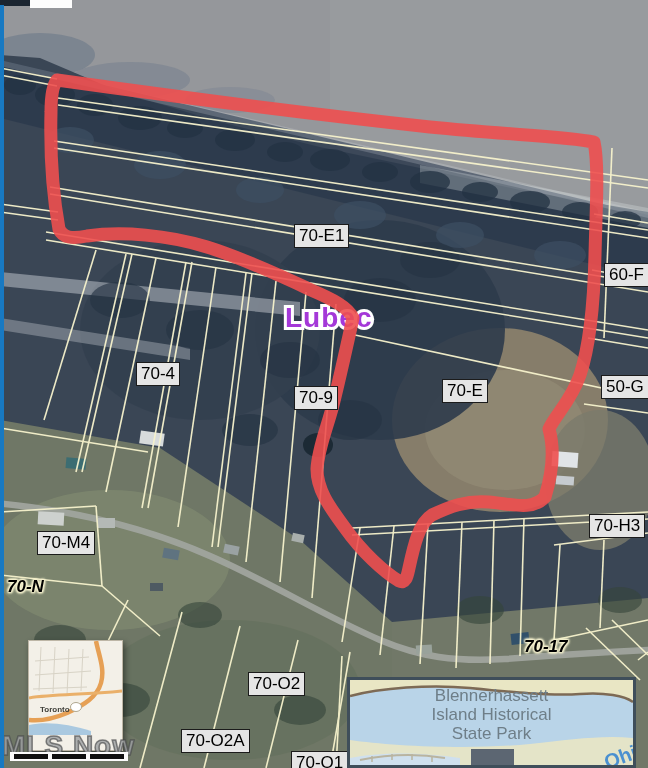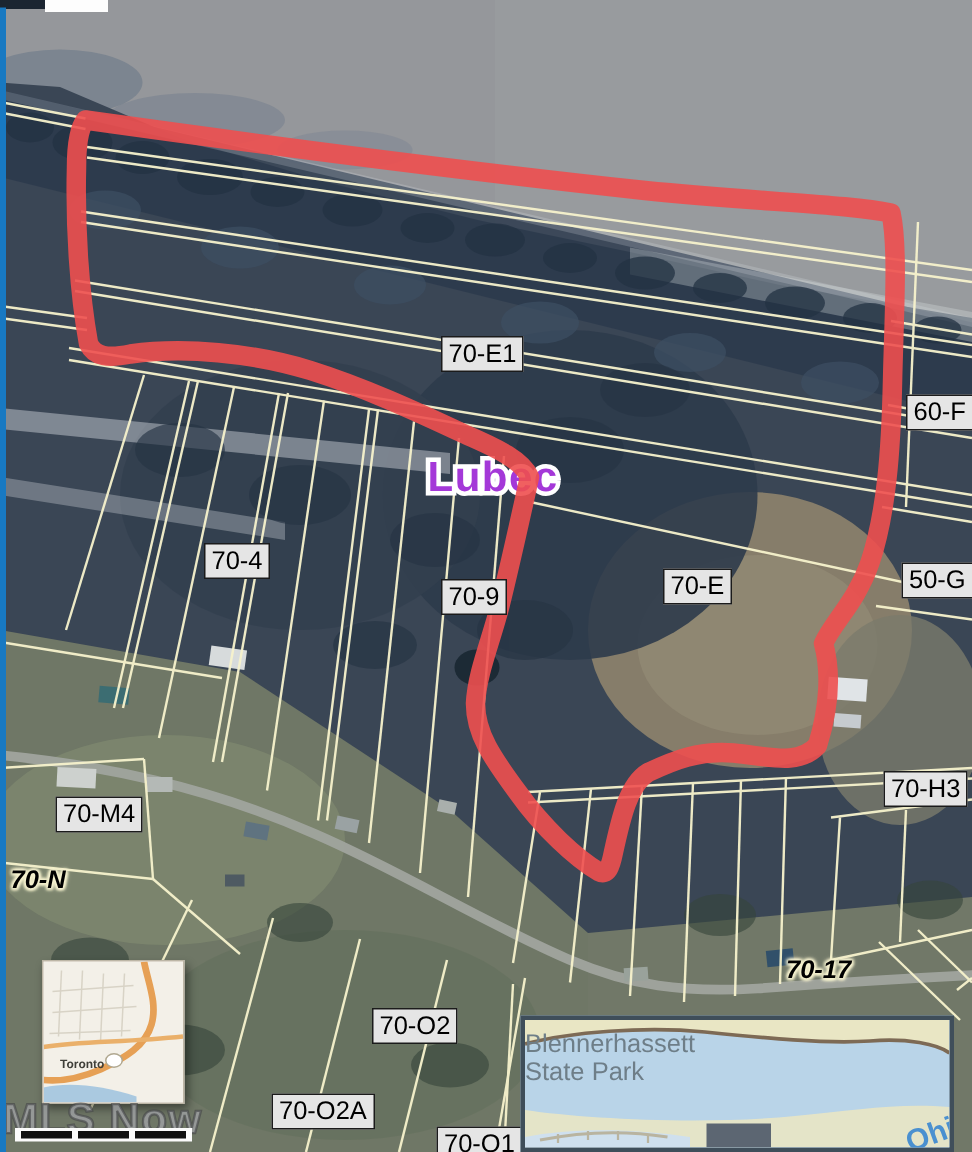--- a/index.html
+++ b/index.html
@@ -37,30 +37,30 @@
   .scalebar{position:absolute;left:10px;top:752px;width:118px;height:9px;background:#fbfbfb;}
   .scalebar span{position:absolute;top:2px;height:5px;background:#101010;}
   .scalebar .s1{left:4px;width:34px;} .scalebar .s2{left:42px;width:34px;} .scalebar .s3{left:80px;width:34px;}
   
   .inset-br{
     position:absolute;left:347px;top:677px;width:289px;height:91px;
     border:3px solid #3f4e5a;box-sizing:border-box;background:#b9d4e8;overflow:hidden;
   }
   .inset-br svg{left:0;top:0;}
   .inset-br .park-title{
-    position:absolute;left:0;top:6px;width:100%;text-align:left;
+    position:absolute;left:0;top:6px;width:100%;text-align:center;
     font:17px/1.12 "Liberation Sans",sans-serif;color:#6e7e88;
   }
   .inset-br .river-name{
     position:absolute;left:254px;top:66px;font:bold 20px "Liberation Sans",sans-serif;
     color:#4a90d0;transform:rotate(-20deg);white-space:nowrap;
   }
   
   .inset-bl{
-    position:absolute;left:28px;top:640px;width:95px;height:96px;background:#f3f0e8;
+    position:absolute;left:28px;top:640px;width:95px;height:111px;background:#f3f0e8;
     border:1px solid #bdb6a6;box-shadow:2px 3px 6px rgba(0,0,0,.45);overflow:hidden;box-sizing:border-box;
   }
   .inset-bl .town{
     position:absolute;left:11px;top:64px;font:bold 8px "Liberation Sans",sans-serif;color:#3f3f39;
   }
 </style>
 </head>
 <body>
 
 <div class="stage">
@@ -251,20 +251,21 @@
       <path d="M0,16 C30,8 80,4 120,8 C160,12 200,16 230,14 C255,12 275,16 283,22 L283,0 L0,0 Z" fill="#e9e6c4"></path>
       <path d="M0,16 C30,8 80,4 120,8 C160,12 200,16 230,14 C255,12 275,16 283,22" fill="none" stroke="#7d6a55" stroke-width="2.5"></path>
       <path d="M0,60 C40,66 120,70 180,64 C220,60 250,55 283,58 L283,85 L0,85 Z" fill="#e9e6c4" opacity=".9"></path>
       <path d="M0,78 C30,72 70,72 110,78 L110,85 L0,85 Z" fill="#cfe0ee"></path>
       <path d="M10,80 C40,74 70,74 95,78" fill="none" stroke="#b9b4a0" stroke-width="2"></path>
       <path d="M22,76 L22,82 M42,74 L42,80 M62,74 L62,80 M82,76 L82,82" stroke="#b9b4a0" stroke-width="1.5"></path>
       <rect x="121" y="69" width="43" height="16" fill="#5c6672"></rect>
     </svg>
     <div class="park-title">
       <div>Blennerhassett</div>
+      <div>Island Historical</div>
       <div>State Park</div>
     </div>
     <div class="river-name">Ohi</div>
   </div>
 
   <div class="inset-bl">
     <svg width="93" height="94" viewBox="0 0 93 94">
       <rect x="0" y="0" width="93" height="94" fill="#f3f0e8"></rect>
       <g stroke="#d8d3c6" stroke-width="1" fill="none">
         <path d="M12,6 L10,50"></path>

